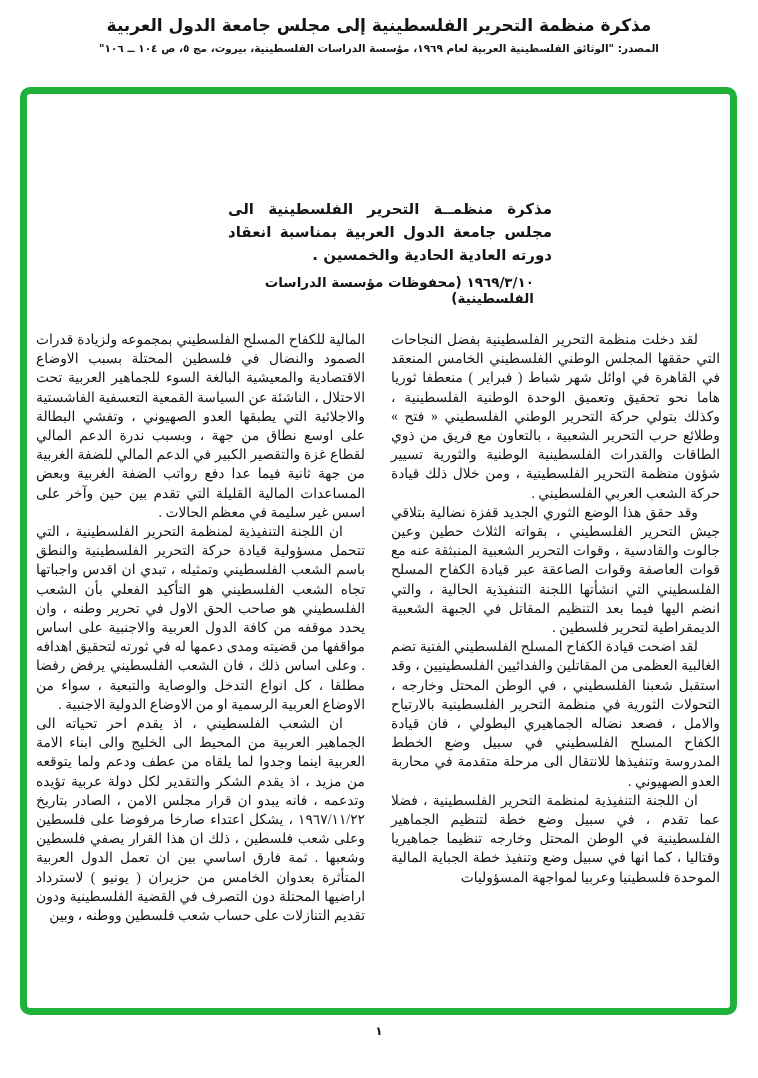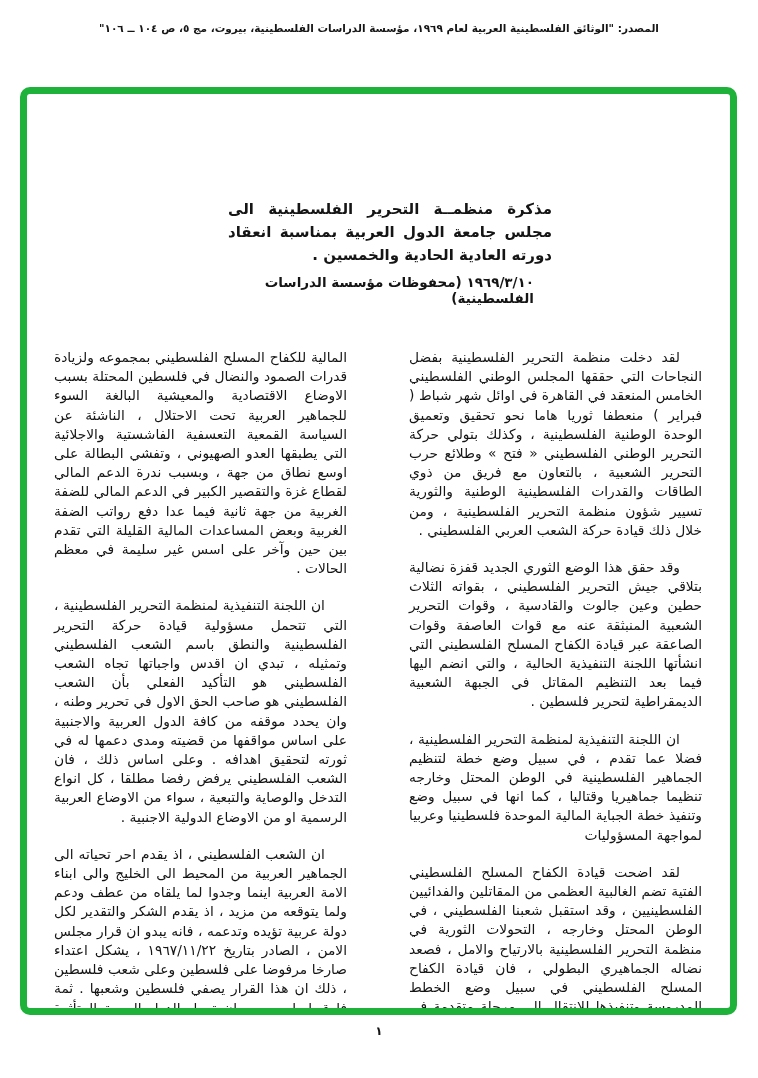--- a/index.html
+++ b/index.html
@@ -67,55 +67,57 @@
     margin-top: 24px;
   }
   .memo-col {
     width: 329px;
     flex: 0 0 329px;
     font-size: 13.8px;
     line-height: 19.2px;
     text-align: justify;
   }
   .memo-col p {
-    margin: 18px;
+    margin: 0;
     text-indent: 1.6em;
+    font-family: Liberation Serif, serif;
   }
   .memo-col p.continuation {
     text-indent: 0;
   }
   .page-footer {
     position: absolute;
     left: 0;
     top: 1024px;
     width: 758px;
     text-align: center;
     font-size: 12px;
     font-weight: bold;
   }
 </style>
 </head>
 <body>
 
 <header class="doc-header">
+  <h1 class="doc-title">مذكرة منظمة التحرير الفلسطينية إلى مجلس جامعة الدول العربية</h1>
   <p class="doc-source">المصدر: "الوثائق الفلسطينية العربية لعام ١٩٦٩، مؤسسة الدراسات الفلسطينية، بيروت، مج ٥، ص ١٠٤ ــ ١٠٦"</p>
 </header>
 
 <main class="memo-frame" style="border-color: rgb(31, 178, 58); padding-left: 9px;">
   <section class="memo-heading">
     <p class="memo-heading-title">مذكرة منظمــة التحرير الفلسطينية الى مجلس جامعة الدول العربية بمناسبة انعقاد دورته العادية الحادية والخمسين .</p>
     <p class="memo-dateline">١٩٦٩/٣/١٠ (محفوظات مؤسسة الدراسات الفلسطينية)</p>
   </section>
 
   <section class="memo-columns">
     <div class="memo-col">
       <p>لقد دخلت منظمة التحرير الفلسطينية بفضل النجاحات التي حققها المجلس الوطني الفلسطيني الخامس المنعقد في القاهرة في اوائل شهر شباط ( فبراير ) منعطفا ثوريا هاما نحو تحقيق وتعميق الوحدة الوطنية الفلسطينية ، وكذلك بتولي حركة التحرير الوطني الفلسطيني « فتح » وطلائع حرب التحرير الشعبية ، بالتعاون مع فريق من ذوي الطاقات والقدرات الفلسطينية الوطنية والثورية تسيير شؤون منظمة التحرير الفلسطينية ، ومن خلال ذلك قيادة حركة الشعب العربي الفلسطيني .</p>
       <p>وقد حقق هذا الوضع الثوري الجديد قفزة نضالية بتلاقي جيش التحرير الفلسطيني ، بقواته الثلاث حطين وعين جالوت والقادسية ، وقوات التحرير الشعبية المنبثقة عنه مع قوات العاصفة وقوات الصاعقة عبر قيادة الكفاح المسلح الفلسطيني التي انشأتها اللجنة التنفيذية الحالية ، والتي انضم اليها فيما بعد التنظيم المقاتل في الجبهة الشعبية الديمقراطية لتحرير فلسطين .</p>
+      <p>لقد اضحت قيادة الكفاح المسلح الفلسطيني الفتية تضم الغالبية العظمى من المقاتلين والفدائيين الفلسطينيين ، وقد استقبل شعبنا الفلسطيني ، في الوطن المحتل وخارجه ، التحولات الثورية في منظمة التحرير الفلسطينية بالارتياح والامل ، فصعد نضاله الجماهيري البطولي ، فان قيادة الكفاح المسلح الفلسطيني في سبيل وضع الخطط المدروسة وتنفيذها للانتقال الى مرحلة متقدمة في محاربة العدو الصهيوني .</p>
       <p>ان اللجنة التنفيذية لمنظمة التحرير الفلسطينية ، فضلا عما تقدم ، في سبيل وضع خطة لتنظيم الجماهير الفلسطينية في الوطن المحتل وخارجه تنظيما جماهيريا وقتاليا ، كما انها في سبيل وضع وتنفيذ خطة الجباية المالية الموحدة فلسطينيا وعربيا لمواجهة المسؤوليات</p>
-      <p>لقد اضحت قيادة الكفاح المسلح الفلسطيني الفتية تضم الغالبية العظمى من المقاتلين والفدائيين الفلسطينيين ، وقد استقبل شعبنا الفلسطيني ، في الوطن المحتل وخارجه ، التحولات الثورية في منظمة التحرير الفلسطينية بالارتياح والامل ، فصعد نضاله الجماهيري البطولي ، فان قيادة الكفاح المسلح الفلسطيني في سبيل وضع الخطط المدروسة وتنفيذها للانتقال الى مرحلة متقدمة في محاربة العدو الصهيوني .</p>
     </div>
     <div class="memo-col">
       <p class="continuation">المالية للكفاح المسلح الفلسطيني بمجموعه ولزيادة قدرات الصمود والنضال في فلسطين المحتلة بسبب الاوضاع الاقتصادية والمعيشية البالغة السوء للجماهير العربية تحت الاحتلال ، الناشئة عن السياسة القمعية التعسفية الفاشستية والاجلائية التي يطبقها العدو الصهيوني ، وتفشي البطالة على اوسع نطاق من جهة ، وبسبب ندرة الدعم المالي لقطاع غزة والتقصير الكبير في الدعم المالي للضفة الغربية من جهة ثانية فيما عدا دفع رواتب الضفة الغربية وبعض المساعدات المالية القليلة التي تقدم بين حين وآخر على اسس غير سليمة في معظم الحالات .</p>
       <p>ان اللجنة التنفيذية لمنظمة التحرير الفلسطينية ، التي تتحمل مسؤولية قيادة حركة التحرير الفلسطينية والنطق باسم الشعب الفلسطيني وتمثيله ، تبدي ان اقدس واجباتها تجاه الشعب الفلسطيني هو التأكيد الفعلي بأن الشعب الفلسطيني هو صاحب الحق الاول في تحرير وطنه ، وان يحدد موقفه من كافة الدول العربية والاجنبية على اساس مواقفها من قضيته ومدى دعمها له في ثورته لتحقيق اهدافه . وعلى اساس ذلك ، فان الشعب الفلسطيني يرفض رفضا مطلقا ، كل انواع التدخل والوصاية والتبعية ، سواء من الاوضاع العربية الرسمية او من الاوضاع الدولية الاجنبية .</p>
       <p>ان الشعب الفلسطيني ، اذ يقدم احر تحياته الى الجماهير العربية من المحيط الى الخليج والى ابناء الامة العربية اينما وجدوا لما يلقاه من عطف ودعم ولما يتوقعه من مزيد ، اذ يقدم الشكر والتقدير لكل دولة عربية تؤيده وتدعمه ، فانه يبدو ان قرار مجلس الامن ، الصادر بتاريخ ١٩٦٧/١١/٢٢ ، يشكل اعتداء صارخا مرفوضا على فلسطين وعلى شعب فلسطين ، ذلك ان هذا القرار يصفي فلسطين وشعبها . ثمة فارق اساسي بين ان تعمل الدول العربية المتأثرة بعدوان الخامس من حزيران ( يونيو ) لاسترداد اراضيها المحتلة دون التصرف في القضية الفلسطينية ودون تقديم التنازلات على حساب شعب فلسطين ووطنه ، وبين</p>
     </div>
   </section>
 </main>
 
 <footer class="page-footer">

